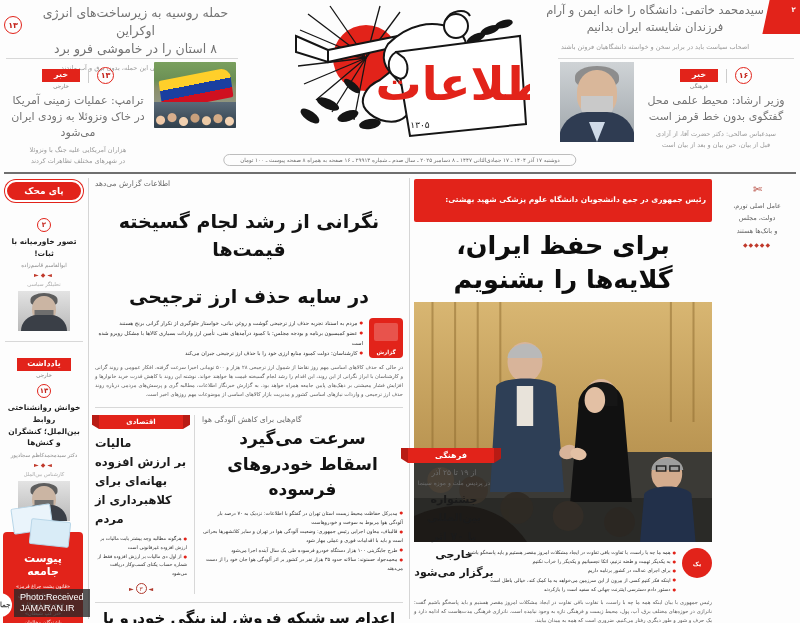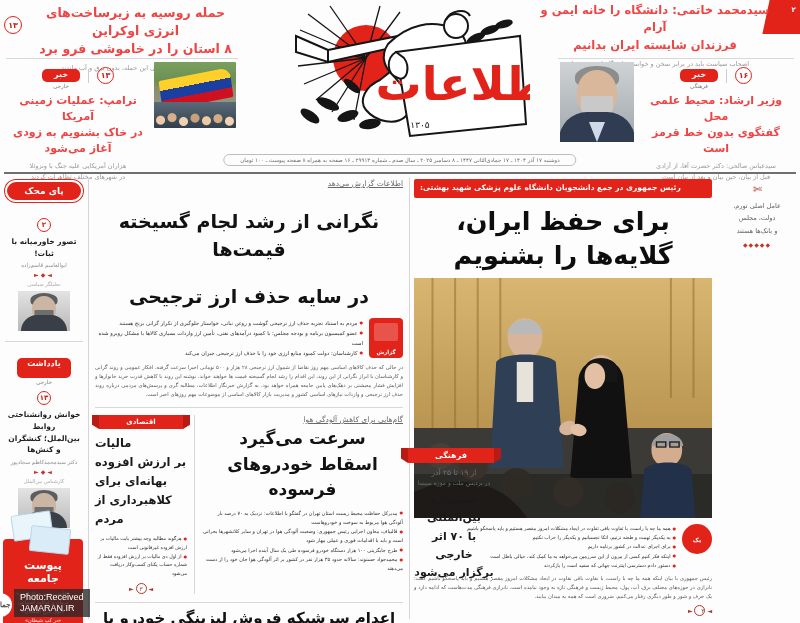--- a/index.html
+++ b/index.html
@@ -12,33 +12,33 @@
   .page { position: relative; width: 800px; height: 623px; background: #fdfdfd; }
 
   
   .rule { background: #d8d8d8; }
   .hrule { height: 1px; width: 100%; }
   .vrule { width: 1px; }
   .thickrule { background: #6f6f6f; height: 2px; }
 
   .badge {
     display: inline-block; background: #e2231a; color: #fff;
-    border-radius: 5px; padding: 2px 12px 3px;
+    border-radius: 0; padding: 2px 12px 3px;
     font-size: 8px; font-weight: bold; line-height: 1;
     text-align: center; letter-spacing: .5px;
   }
   .badge-sub { font-size: 5.5px; color: #777; text-align: center; margin-top: 1px; }
   .pagenum {
     display: inline-flex; align-items: center; justify-content: center;
     width: 17px; height: 17px; border-radius: 50%;
     border: 1px solid #e2231a; color: #c4241c;
     font-size: 8px; font-weight: bold;
   }
   .kicker { font-size: 7.5px; color: #6d6d6d; text-align: center; line-height: 1.5; }
-  .hl { font-weight: bold; color: #ef4444; letter-spacing: -.2px; text-align: center; }
+  .hl { font-weight: normal; color: #737373; letter-spacing: -.2px; text-align: center; }
   .deck { font-size: 6.5px; color: #9a9a9a; line-height: 1.7; text-align: center; }
   .body-txt { font-size: 5.2px; color: #5a5a5a; line-height: 1.75; text-align: justify; }
   .bullets { font-size: 5.4px; color: #2f2f2f; line-height: 1.85; }
   .bullets div::before { content: "\25CF"; color: #e2231a; font-size: 4px; margin-left: 2px; vertical-align: middle; }
 
   
   .topstrip { position: absolute; inset: 0 0 auto 0; height: 168px; }
 
   .corner-badge-l {
     position: absolute; left: 4px; top: 16px;
@@ -167,21 +167,21 @@
   .promo .card {
     position: absolute; width: 40px; height: 26px; background: #eaf4fb;
     border: 1px solid #b8d6e8; border-radius: 2px;
   }
   .promo .c1 { left: 4px; top: 0; transform: rotate(-8deg); }
   .promo .c2 { left: 22px; top: 14px; transform: rotate(6deg); background: #d9ecf7; }
   .promo .ttl { font-size: 11px; font-weight: bold; text-align: center; letter-spacing: -.3px; }
   .promo .lines { font-size: 5px; line-height: 1.8; text-align: center; margin-top: 4px; opacity: .95; }
 
   
-  .mid-kicker { font-size: 7.5px; color: #6a6a6a; text-align: right; margin-bottom: 2px; text-decoration: underline; }
+  .mid-kicker { font-size: 7.5px; color: #6a6a6a; text-align: left; margin-bottom: 2px; }
   .mid-hl { font-size: 19px; font-weight: bold; text-align: center; line-height: 1.45; color: #121212; letter-spacing: -.6px; margin-top: 20px; }
   .mid-hl2 { font-size: 17px; font-weight: bold; text-align: center; line-height: 1.5; color: #121212; letter-spacing: -.5px; }
   .stamp {
     width: 34px; height: 40px; background: #e2231a; border-radius: 4px;
     display: flex; align-items: flex-end; justify-content: center; padding-bottom: 3px;
     color: #fff; font-size: 5.5px; font-weight: bold; position: relative; flex: none;
   }
   .stamp::before {
     content: ""; position: absolute; left: 5px; top: 5px; right: 5px; height: 18px;
     background: rgba(255,255,255,.22); border-radius: 2px;
@@ -196,21 +196,21 @@
   .econ-ribbon::before, .econ-ribbon::after {
     content: ""; position: absolute; top: 0; width: 7px; height: 14px; background: #b81b14;
   }
   .econ-ribbon::before { left: -7px; clip-path: polygon(0 0,100% 0,100% 100%,0 70%); }
   .econ-ribbon::after { right: -7px; clip-path: polygon(0 0,100% 0,100% 70%,0 100%); }
   .econ-hl { font-size: 11.5px; font-weight: bold; text-align: left; line-height: 1.65; color: #1a1a1a; }
 
   
   .r-kicker {
     background: #e2231a; color: #fff; font-size: 7.5px; font-weight: bold;
-    text-align: left; padding: 4px 6px; line-height: 1.4; border-radius: 2px;
+    text-align: right; padding: 16px 6px; line-height: 1.4; border-radius: 2px;
   }
   .r-hl { font-size: 25.5px; font-weight: bold; text-align: center; line-height: 1.35; color: #0d0d0d; letter-spacing: -1px; margin: 6px 0 6px; }
   .main-photo { position: relative; width: 100%; height: 240px; overflow: hidden; background: #b9a583; }
 
   .quote-col { width: 78px; flex: none; text-align: center; padding-top: 4px; }
   .quote-col .q { font-size: 6.5px; color: #5f5f5f; line-height: 1.9; }
   .scissors { color: #b03a2e; font-size: 11px; letter-spacing: -1px; }
   .dots { color: #c0392b; font-size: 6px; letter-spacing: 1px; margin: 4px 0; }
 
   .cult-ribbon {
@@ -328,21 +328,21 @@
       <div class="sub-txt">
         <div class="badge-row">
           <div class="pagenum">۱۳</div>
           <div class="divider"></div>
           <div>
             <div class="badge">خبر</div>
             <div class="badge-sub">خارجی</div>
           </div>
         </div>
         <div class="hl">ترامپ: عملیات زمینی آمریکا</div>
-        <div class="hl">در خاک بشنویم به زودی آغاز می‌شود</div>
+        <div class="hl">در خاک ونزوئلا به زودی ایران می‌شود</div>
         <div class="deck" style="margin-top:4px">هزاران آمریکایی علیه جنگ با ونزوئلا</div>
         <div class="deck">در شهرهای مختلف تظاهرات کردند</div>
       </div>
     </div>
 
     <div class="sub-right">
       <div class="ph ph-portrait">
         <div class="hair"></div>
         <div class="head"></div>
         <div class="beard"></div>
@@ -391,21 +391,21 @@
           <div class="hr2"></div>
           <div class="h"></div>
           <div class="bd"></div>
           <div class="s"></div>
         </div>
       </div>
 
       <div class="rule hrule" style="margin:5px 0"></div>
 
       <div class="rail-item">
-        <div class="badge" style="padding:2px 10px 10px">یادداشت</div>
+        <div class="badge" style="padding:2px 10px 3px">یادداشت</div>
         <div class="badge-sub">خارجی</div>
         <div class="pagenum" style="width:14px;height:14px;font-size:7px;margin-top:3px">۱۳</div>
         <div class="t" style="margin-top:4px">خوانش روانشناختی روابط</div>
         <div class="t">بین‌الملل؛ کنشگران و کنش‌ها</div>
         <div class="a">دکتر سیدمحمدکاظم سجادپور</div>
         <div class="sep-orn">◄◆►</div>
         <div class="r">کارشناس بین‌الملل</div>
         <div class="mini-ph">
           <div class="hr2"></div>
           <div class="h"></div>

